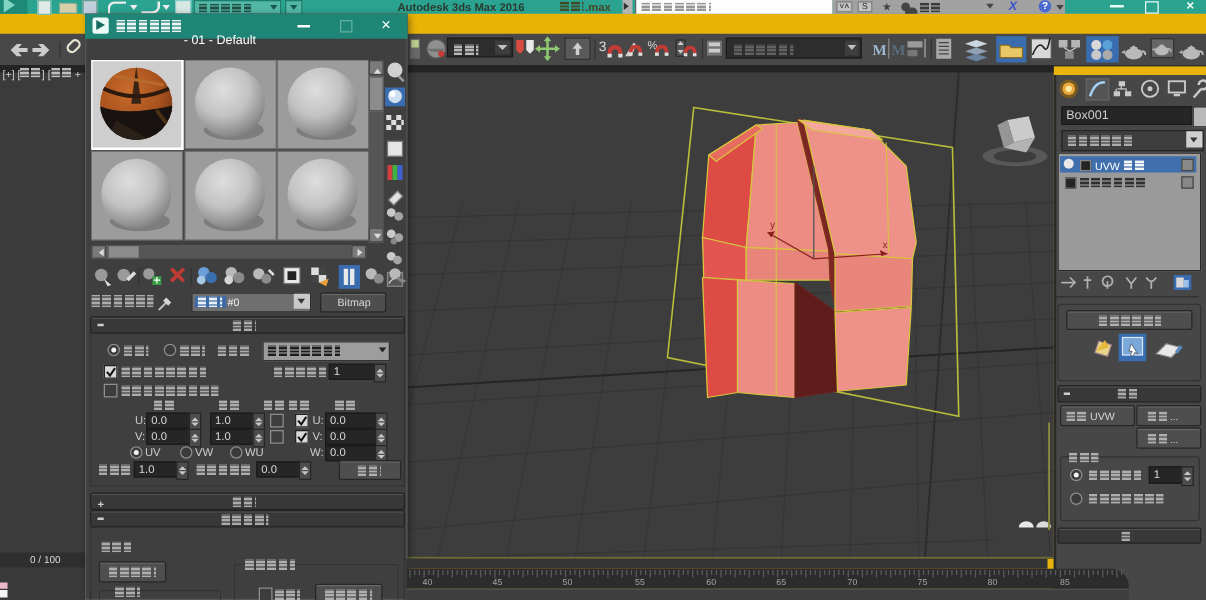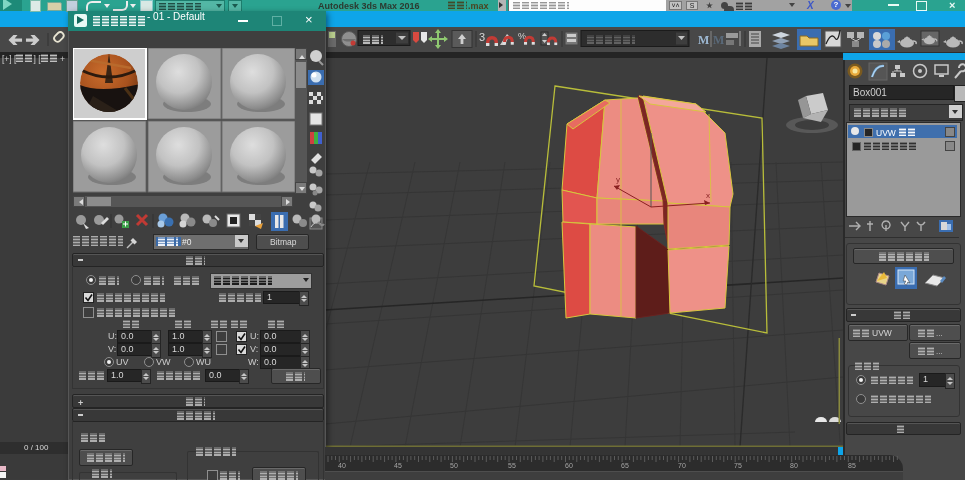--- a/index.html
+++ b/index.html
@@ -1,15 +1,15 @@
 <!DOCTYPE html>
 <html><head><meta charset="utf-8">
 <style>
 html,body{margin:0;padding:0;background:#444;}
-#app{position:relative;width:965px;height:480px;overflow:hidden;background:#0ea5e9;
+#app{position:relative;width:965px;height:480px;overflow:hidden;background:#eab308;
  font-family:"Liberation Sans",sans-serif;-webkit-font-smoothing:antialiased;}
 .a{position:absolute;}
 .cn{position:absolute;--k:rgba(200,200,200,.8);
  background:repeating-linear-gradient(90deg,var(--k) 0 7px,transparent 7px 9px);
  -webkit-mask:repeating-linear-gradient(0deg,#000 0 1.5px,rgba(0,0,0,.4) 1.5px 3px);}
 .ci{display:inline-block;--k:rgba(200,200,200,.8);
  background:repeating-linear-gradient(90deg,var(--k) 0 7px,transparent 7px 9px);
  -webkit-mask:repeating-linear-gradient(0deg,#000 0 1.5px,rgba(0,0,0,.4) 1.5px 3px);}
 .fld{position:absolute;background:#262626;border:1px solid #1a1a1a;color:#d8d8d8;
  font-size:9px;line-height:11px;padding-left:3px;}
@@ -549,21 +549,21 @@
  </div>
 </div>
 
 <div class="a" id="mated" style="left:68px;top:11px;width:258px;height:469px;background:#3f3f3f;border:1px solid #565656;box-sizing:border-box;box-shadow:2px 2px 6px rgba(0,0,0,.45);">
 
  <div class="a" style="left:-1px;top:-1px;width:258px;height:20px;background:#1e8577;">
   <div class="a" style="left:6px;top:3px;width:13px;height:13px;background:#eafaf6;border-radius:2px;">
           <div class="a" style="left:3px;top:2px;width:0;height:0;border:4.5px solid transparent;border-left:7px solid #16695e;"></div>
         </div>
   <span class="cn" style="left:25px;top:5px;width:52px;height:10px;--k:rgba(255,255,255,.92);"></span>
-  <div class="a" style="left:79px;top:0;font-size:10px;color:#fff;">- 01 - Default</div>
+  <div class="a" style="left:79px;top:16px;font-size:10px;color:#fff;">- 01 - Default</div>
   <div class="a" style="left:170px;top:9px;width:10px;height:1.5px;background:#fff;"></div>
   <div class="a" style="left:204px;top:5px;width:8px;height:8px;border:1px solid #5fb0a4;"></div>
   <div class="a" style="left:237px;top:1px;font-size:13px;color:#fff;">×</div>
  </div>
 
 
  <svg width="222" height="146" style="position:absolute;left:4px;top:36px">
   <defs>
    <radialGradient id="sph" cx="40%" cy="32%" r="75%">
     <stop offset="0" stop-color="#dedede"></stop>

